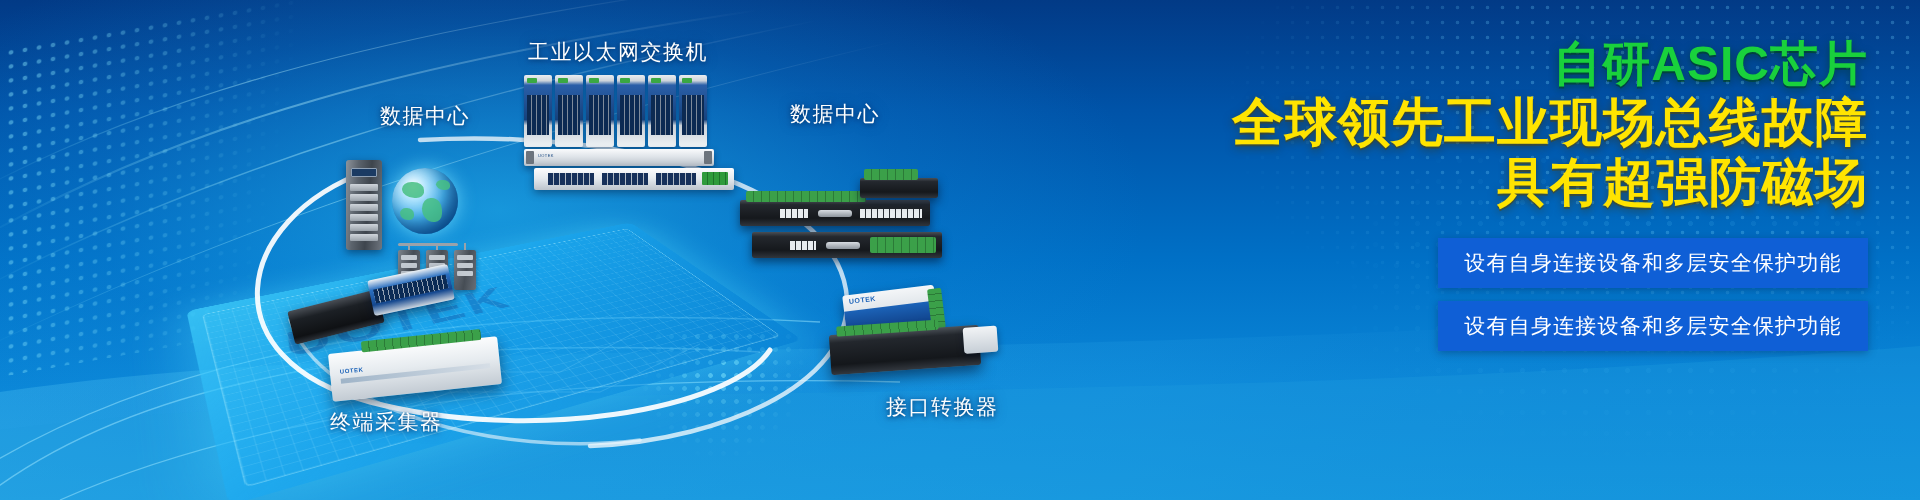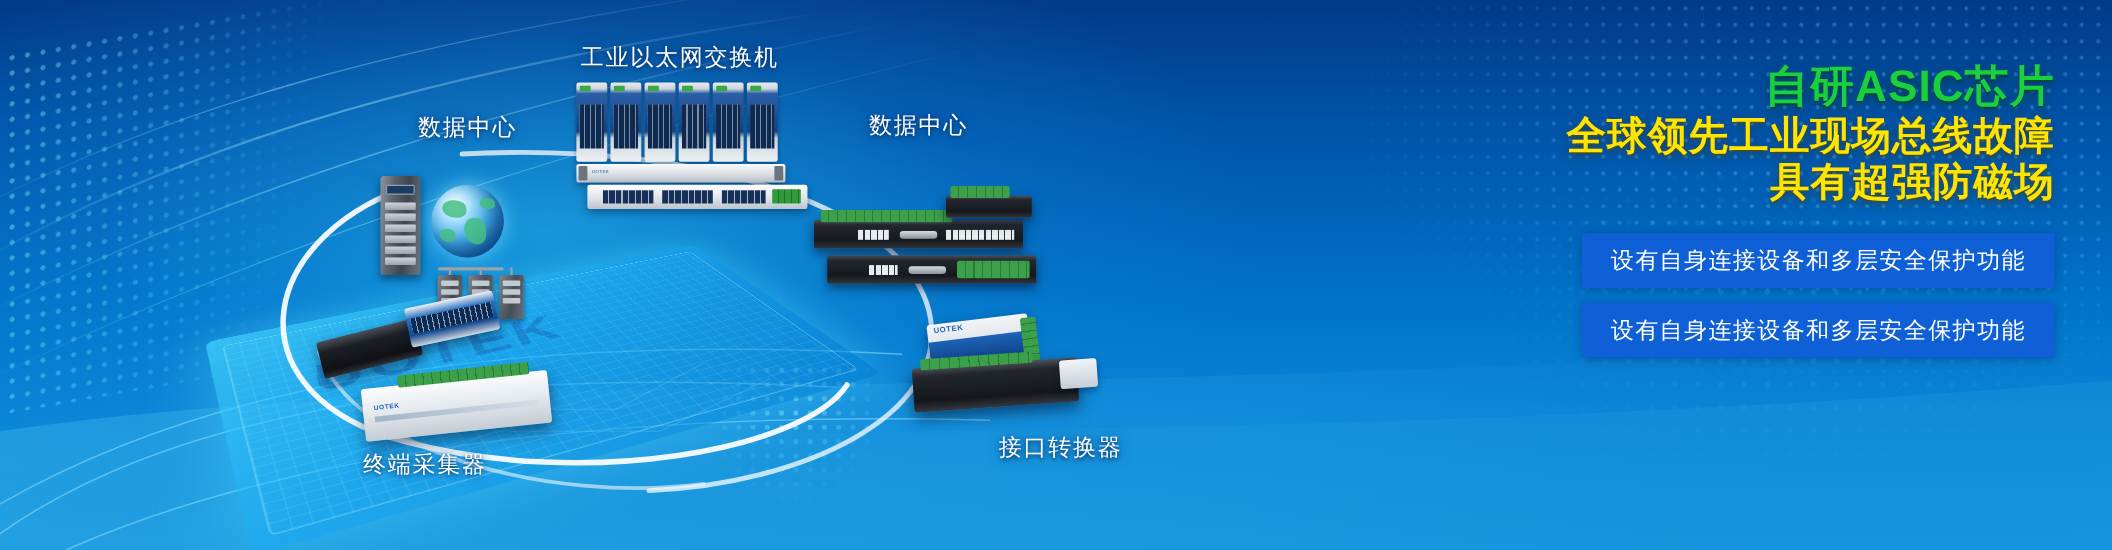--- a/index.html
+++ b/index.html
@@ -176,26 +176,25 @@
     position:absolute;
     color:#ffffff; font-size:21px; letter-spacing:1.5px;
     text-shadow:0 1px 4px rgba(0,40,90,.85), 0 0 12px rgba(0,60,120,.6);
     white-space:nowrap;
   }
 
   
   .copy{ position:absolute; right:52px; top:36px; width:820px; text-align:right; }
   .headline{ line-height:1.16; white-space:nowrap; }
   .hl-1{
-    font-size:40px; font-weight:bold; color:#19d13c; letter-spacing:1px;
+    font-size:48px; font-weight:bold; color:#19d13c; letter-spacing:1px;
     text-shadow:0 2px 0 rgba(0,70,20,.55), 0 3px 10px rgba(0,50,15,.55);
-    margin-top:20px;
   }
   .hl-2,.hl-3{
-    font-size:36px; font-weight:bold; color:#ffe400; letter-spacing:1px;
+    font-size:52px; font-weight:bold; color:#ffe400; letter-spacing:1px;
     text-shadow:0 2px 0 rgba(90,70,0,.5), 0 3px 10px rgba(60,45,0,.55);
   }
   .bullets{ margin-top:26px; display:flex; flex-direction:column; align-items:flex-end; gap:13px; }
   .bullet{
     background:#0f5fd6;
     color:#ffffff;
     font-size:21px;
     letter-spacing:1.2px;
     padding:11px 26px;
     min-width:430px;
@@ -365,21 +364,21 @@
       <span class="t" style="left:34px;width:120px"></span>
       <span class="lbl">UOTEK</span>
       <span class="strip"></span>
     </div>
   </div>
 
   <div class="dev-label" style="left:528px;top:38px">工业以太网交换机</div>
   <div class="dev-label" style="left:380px;top:102px">数据中心</div>
   <div class="dev-label" style="left:790px;top:100px">数据中心</div>
   <div class="dev-label" style="left:330px;top:408px">终端采集器</div>
-  <div class="dev-label" style="left:908px;top:393px">接口转换器</div>
+  <div class="dev-label" style="left:886px;top:393px">接口转换器</div>
 
   <div class="copy">
     <div class="headline">
       <div class="hl-1">自研ASIC芯片</div>
       <div class="hl-2">全球领先工业现场总线故障</div>
       <div class="hl-3">具有超强防磁场</div>
     </div>
     <div class="bullets">
       <div class="bullet">设有自身连接设备和多层安全保护功能</div>
       <div class="bullet">设有自身连接设备和多层安全保护功能</div>

